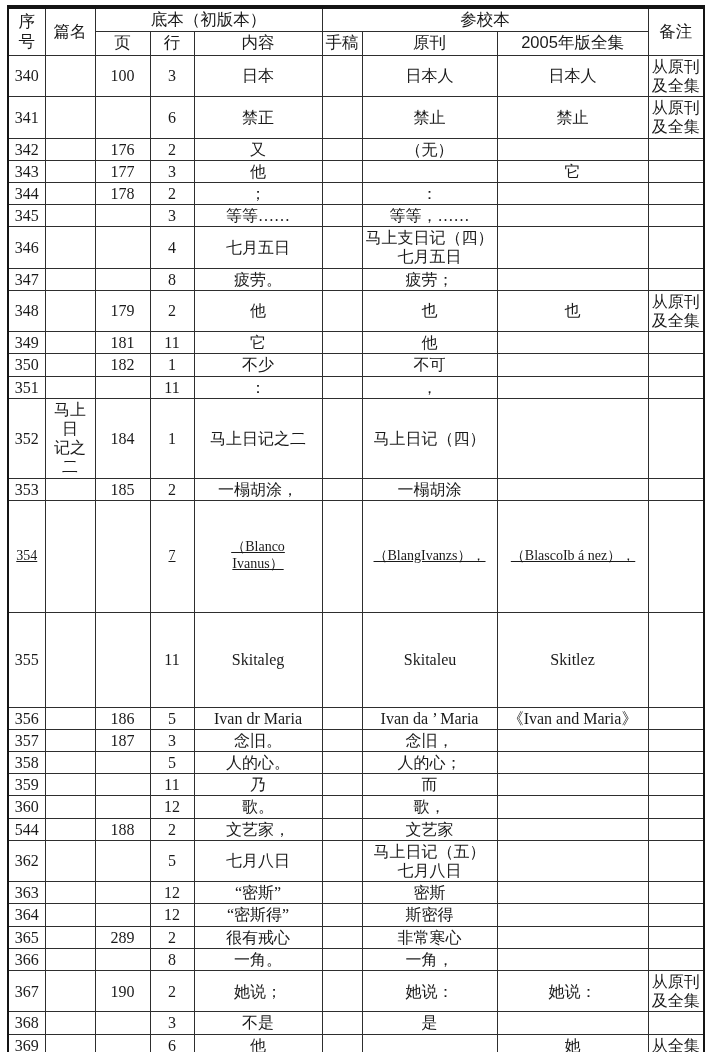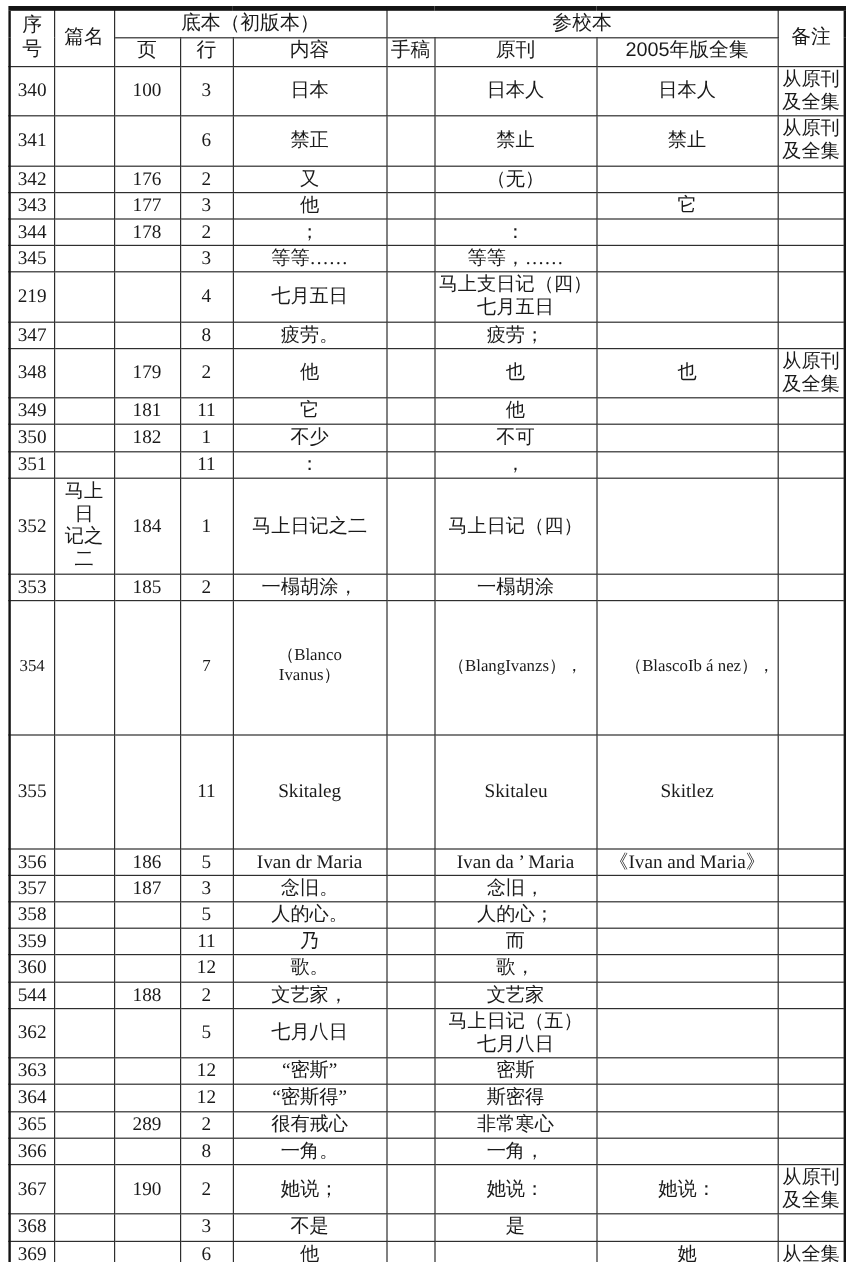--- a/index.html
+++ b/index.html
@@ -12,21 +12,21 @@
   col.c-line{width:44px;} col.c-content{width:128px;} col.c-ms{width:40px;}
   col.c-orig{width:135px;} col.c-qj{width:151px;} col.c-note{width:56px;}
   th,td{border:1px solid #2e2e2e;white-space:pre-line;text-align:center;
         vertical-align:middle;padding:1px 2px;font-size:16px;line-height:1.2;
         overflow:hidden;font-weight:normal;}
   th{font-family:"Liberation Sans","DejaVu Sans",sans-serif;font-size:16.5px;}
   thead tr{height:24px;}
   tbody tr{height:21px;}
   tbody td{font-family:"Liberation Serif","DejaVu Serif",serif;}
   
-  tbody tr:nth-child(15){height:112px;}
+  tbody tr:nth-child(15){height:112px;text-decoration:underline;}
   tbody tr:nth-child(15) td{font-size:14px;}
   tbody tr:nth-child(16){height:95px;padding-left:42px;}
 </style>
 </head>
 <body>
 
 <div class="page">
   <table>
     <colgroup>
       <col class="c-no">
@@ -120,21 +120,21 @@
           <td></td>
           <td></td>
           <td>3</td>
           <td>等等……</td>
           <td></td>
           <td>等等，……</td>
           <td></td>
           <td></td>
         </tr>
         <tr>
-          <td>219</td>
+          <td>346</td>
           <td></td>
           <td></td>
           <td>4</td>
           <td>七月五日</td>
           <td></td>
           <td>马上支日记（四）
 七月五日</td>
           <td></td>
           <td></td>
         </tr>
@@ -219,21 +219,21 @@
         </tr>
         <tr>
           <td>354</td>
           <td></td>
           <td></td>
           <td>7</td>
           <td>（Blanco
 Ivanus）</td>
           <td></td>
           <td>（BlangIvanzs），</td>
-          <td style="text-align: right; padding-left: 3px;">（BlascoIb á nez），</td>
+          <td style="text-align: center; padding-left: 3px;">（BlascoIb á nez），</td>
           <td></td>
         </tr>
         <tr>
           <td>355</td>
           <td></td>
           <td></td>
           <td>11</td>
           <td>Skitaleg</td>
           <td></td>
           <td style="text-align: center; padding-left: 3px;">Skitaleu</td>

